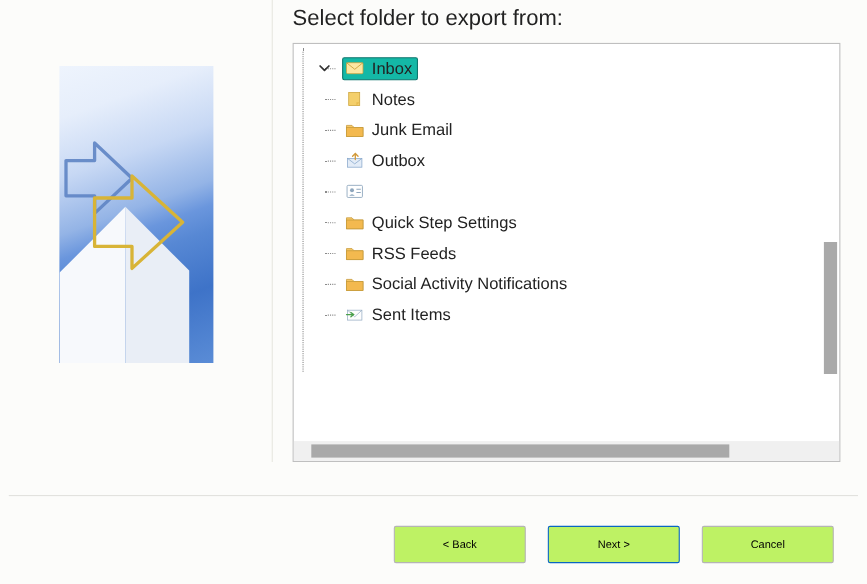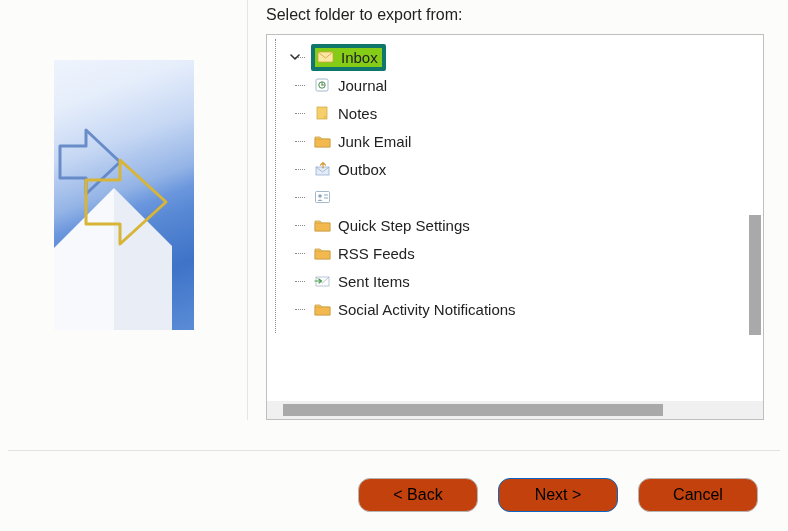--- a/index.html
+++ b/index.html
@@ -37,21 +37,21 @@
     overflow: hidden;
   }
   .wizard-art svg { position:absolute; left:0; top:0; }
   .right-pane {
     flex: 1;
     padding: 0 24px 0 18px;
     display: flex;
     flex-direction: column;
   }
   .instruction {
-    font-size: 16px;
+    font-size: 20px;
     margin: 6px 0 10px 0;
   }
   .tree-box {
     flex: 1;
     border: 1px solid #bfbfbf;
     background: #fff;
     position: relative;
     overflow: hidden;
   }
   .tree-scroll {
@@ -90,22 +90,22 @@
   }
   .expander svg { display:block; }
   .item-body {
     display:flex;
     align-items:center;
     gap:6px;
     padding:1px 4px 1px 2px;
     border:1px solid transparent;
   }
   .item-body.selected {
-    background:#84cc16;
-    border:4px solid #0f766e;
+    background:#14b8a6;
+    border:1px solid #0f766e;
     border-radius:2px;
     align-items:center;
   }
   .icon {
     width:18px; height:16px;
     display:inline-flex;
     align-items:center; justify-content:center;
     flex-shrink:0;
   }
   .label { white-space:nowrap; }
@@ -142,24 +142,24 @@
     display:flex;
     justify-content:flex-end;
     align-items:center;
     gap:20px;
     padding-right:30px;
   }
   .btn {
     min-width:120px;
     height:34px;
     border:1px solid #b5b5b5;
-    background:#c2410c;
-    font-size:16px;
+    background:#bef264;
+    font-size:10px;
     font-family:inherit;
-    border-radius:12px;
+    border-radius:2px;
     cursor:pointer;
     padding:0 18px;
   }
   .btn.primary {
     border:1px solid #0a66c2;
   }
 </style>
 </head>
 <body>
 
@@ -204,32 +204,20 @@
        </span>
        <span class="label">Inbox</span>
      </span>
   </div>
             <div class="tree-item" style="padding-left:24px;">
      <span class="dotted-h" style="left:8px; width:10px"></span>
 
      <span class="item-body ">
        <span class="icon">
          <svg width="18" height="16" viewBox="0 0 18 16">
-                    <use href="#ic-journal"></use>
-                  </svg>
-       </span>
-       <span class="label">Journal</span>
-     </span>
-  </div>
-            <div class="tree-item" style="padding-left:24px;">
-     <span class="dotted-h" style="left:8px; width:10px"></span>
-
-     <span class="item-body ">
-       <span class="icon">
-         <svg width="18" height="16" viewBox="0 0 18 16">
                     <use href="#ic-notes"></use>
                   </svg>
        </span>
        <span class="label">Notes</span>
      </span>
   </div>
             <div class="tree-item" style="padding-left:24px;">
      <span class="dotted-h" style="left:8px; width:10px"></span>
 
      <span class="item-body ">
@@ -287,36 +275,36 @@
        </span>
        <span class="label">RSS Feeds</span>
      </span>
   </div>
             <div class="tree-item" style="padding-left:24px;">
      <span class="dotted-h" style="left:8px; width:10px"></span>
 
      <span class="item-body ">
        <span class="icon">
          <svg width="18" height="16" viewBox="0 0 18 16">
+                    <use href="#ic-folder"></use>
+                  </svg>
+       </span>
+       <span class="label">Social Activity Notifications</span>
+     </span>
+  </div>
+            <div class="tree-item" style="padding-left:24px;">
+     <span class="dotted-h" style="left:8px; width:10px"></span>
+
+     <span class="item-body ">
+       <span class="icon">
+         <svg width="18" height="16" viewBox="0 0 18 16">
                     <use href="#ic-sent"></use>
                   </svg>
        </span>
        <span class="label">Sent Items</span>
-     </span>
-  </div>
-            <div class="tree-item" style="padding-left:24px;">
-     <span class="dotted-h" style="left:8px; width:10px"></span>
-
-     <span class="item-body ">
-       <span class="icon">
-         <svg width="18" height="16" viewBox="0 0 18 16">
-                    <use href="#ic-folder"></use>
-                  </svg>
-       </span>
-       <span class="label">Social Activity Notifications</span>
      </span>
   </div>
           </div>
       </div>
       <div class="v-scroll"></div>
       <div class="h-scroll-track">
         <div class="h-scroll-thumb"></div>
       </div>
     </div>
   </div>

